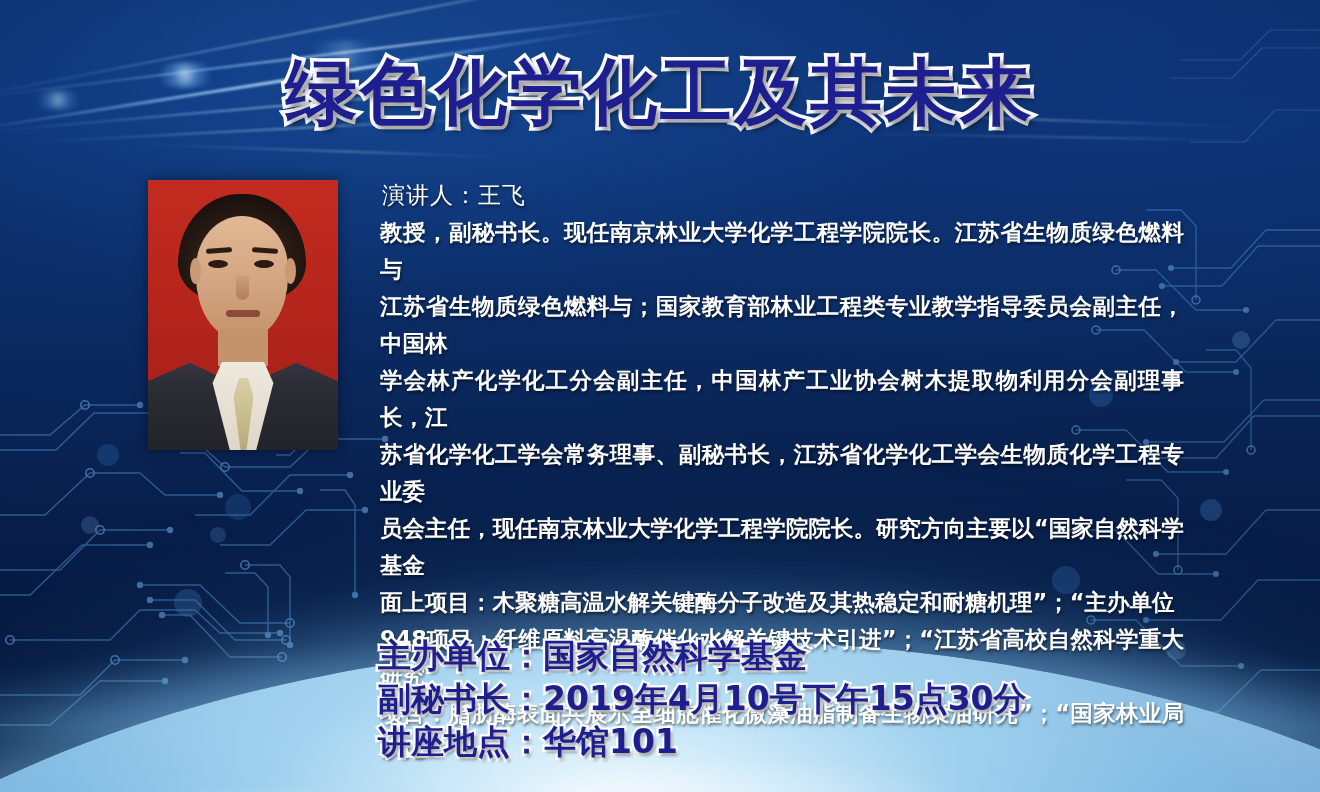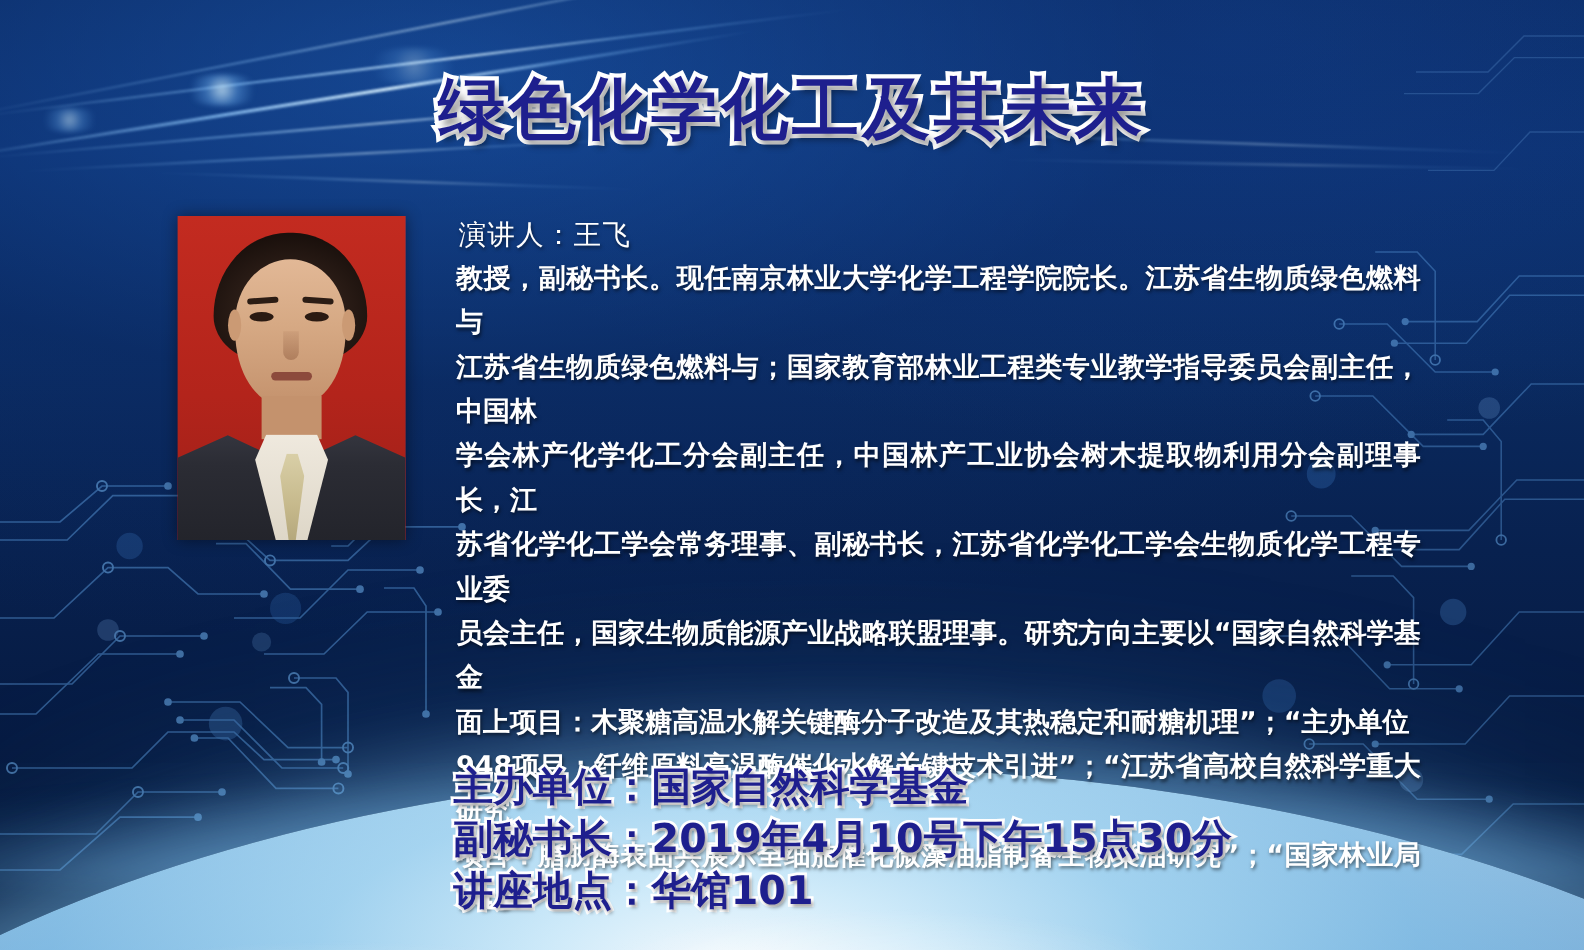--- a/index.html
+++ b/index.html
@@ -74,21 +74,21 @@
       radial-gradient(25% 8% at 66% 26%, rgba(255,255,255,.35), rgba(255,255,255,0) 70%),
       radial-gradient(14% 6% at 41% 30%, rgba(255,255,255,.30), rgba(255,255,255,0) 70%);
     opacity:.8;
   }
 
   
   #title {
     position:absolute;
     left:0; right:0; top:44px;
     text-align:center;
-    font-size:56px;
+    font-size:72px;
     line-height:96px;
     font-weight:bold;
     letter-spacing:3px;
     color:#1e1f8e;
     -webkit-text-stroke:7px #ffffff;
     paint-order:stroke fill;
     text-shadow:4px 5px 5px rgba(0,0,0,0.40);
     white-space:nowrap;
   }
 
@@ -339,21 +339,21 @@
     <div class="p-tie"></div>
   </div>
 
   <div id="speaker">演讲人：王飞</div>
 
   <div id="bio">
       <p>教授，副秘书长。现任南京林业大学化学工程学院院长。江苏省生物质绿色燃料与</p>
       <p>江苏省生物质绿色燃料与；国家教育部林业工程类专业教学指导委员会副主任，中国林</p>
       <p>学会林产化学化工分会副主任，中国林产工业协会树木提取物利用分会副理事长，江</p>
       <p>苏省化学化工学会常务理事、副秘书长，江苏省化学化工学会生物质化学工程专业委</p>
-      <p>员会主任，国家生物质能源产业战略联盟理事。研究方向主要以“国家自然科学基金</p>
+      <p>员会主任，现任南京林业大学化学工程学院院长。研究方向主要以“国家自然科学基金</p>
       <p>面上项目：木聚糖高温水解关键酶分子改造及其热稳定和耐糖机理”；“主办单位</p>
       <p>948项目：纤维原料高温酶催化水解关键技术引进”；“江苏省高校自然科学重大研究</p>
       <p>项目：脂肪酶表面共展示全细胞催化微藻油脂制备生物柴油研究”；“国家林业局948</p>
     </div>
 
   <div id="info">
     <div>主办单位：国家自然科学基金</div>
     <div>副秘书长：2019年4月10号下午15点30分</div>
     <div>讲座地点：华馆101</div>
   </div>

